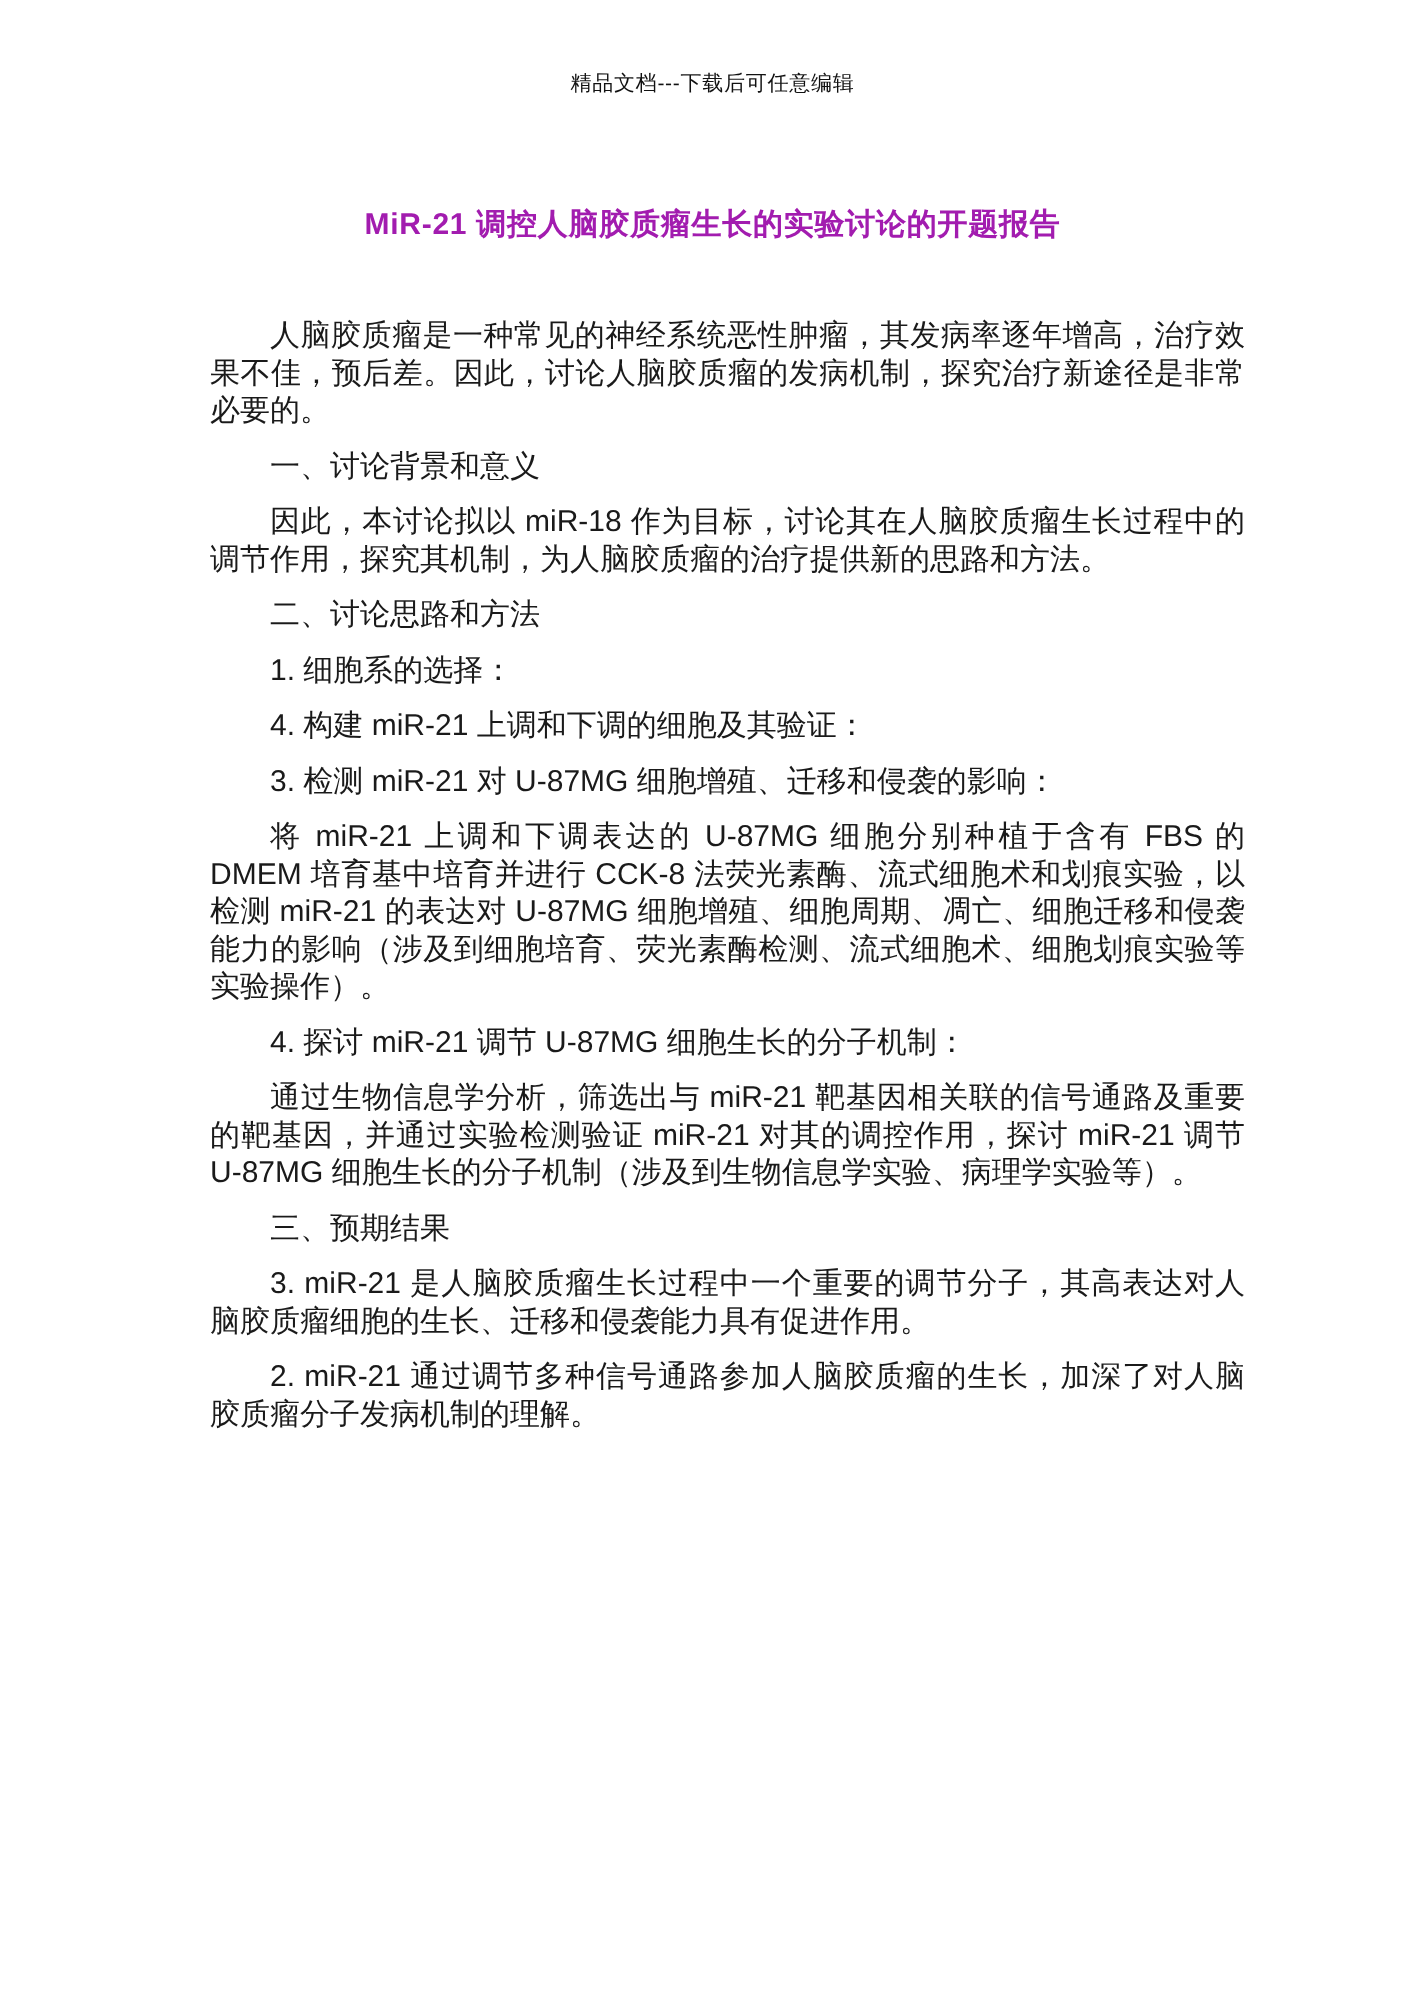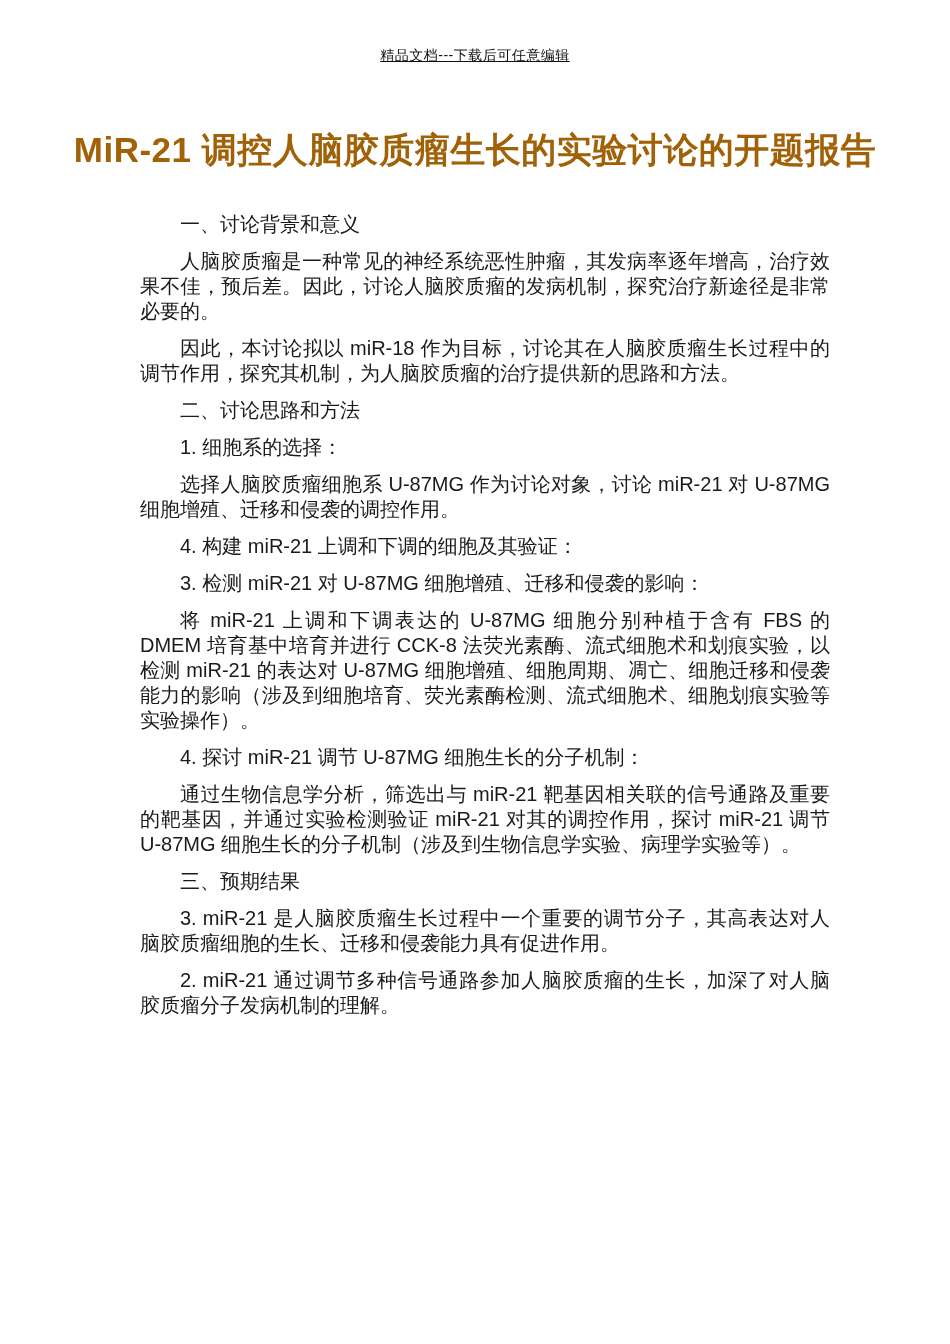--- a/index.html
+++ b/index.html
@@ -20,29 +20,28 @@
     background: #ffffff;
     box-sizing: border-box;
     padding-top: 46px;
   }
   .header-note {
     text-align: center;
     font-size: 14px;
     line-height: 18px;
     color: #111111;
     letter-spacing: 0.5px;
-    text-decoration: underline;
   }
   .doc-title {
     margin: 70px 60px 0 60px;
     text-align: center;
-    font-size: 35px;
+    font-size: 20px;
     line-height: 32px;
     font-weight: bold;
-    color: #a16207;
+    color: #a21caf;
     letter-spacing: 0.5px;
   }
   .doc-body {
     margin: 46px 120px 0 140px;
     width: 690px;
     font-size: 20px;
     line-height: 25px;
     text-align: justify;
     color: #1a1a1a;
   }
@@ -56,26 +55,25 @@
 </style>
 </head>
 <body>
 
 <div class="page">
   <div class="header-note">精品文档---下载后可任意编辑</div>
 
   <h1 class="doc-title">MiR-21 调控人脑胶质瘤生长的实验讨论的开题报告</h1>
 
   <div class="doc-body" id="doc-body">
+      <p class="block paragraph">人脑胶质瘤是一种常见的神经系统恶性肿瘤，其发病率逐年增高，治疗效果不佳，预后差。因此，讨论人脑胶质瘤的发病机制，探究治疗新途径是非常必要的。</p>
       <p class="block heading">一、讨论背景和意义</p>
-      <p class="block paragraph">人脑胶质瘤是一种常见的神经系统恶性肿瘤，其发病率逐年增高，治疗效果不佳，预后差。因此，讨论人脑胶质瘤的发病机制，探究治疗新途径是非常必要的。</p>
       <p class="block paragraph">因此，本讨论拟以 miR-18 作为目标，讨论其在人脑胶质瘤生长过程中的调节作用，探究其机制，为人脑胶质瘤的治疗提供新的思路和方法。</p>
       <p class="block heading">二、讨论思路和方法</p>
       <p class="block paragraph">1. 细胞系的选择：</p>
-      <p class="block paragraph">选择人脑胶质瘤细胞系 U-87MG 作为讨论对象，讨论 miR-21 对 U-87MG 细胞增殖、迁移和侵袭的调控作用。</p>
       <p class="block paragraph">4. 构建 miR-21 上调和下调的细胞及其验证：</p>
       <p class="block paragraph">3. 检测 miR-21 对 U-87MG 细胞增殖、迁移和侵袭的影响：</p>
       <p class="block paragraph">将 miR-21 上调和下调表达的 U-87MG 细胞分别种植于含有 FBS 的 DMEM 培育基中培育并进行 CCK-8 法荧光素酶、流式细胞术和划痕实验，以检测 miR-21 的表达对 U-87MG 细胞增殖、细胞周期、凋亡、细胞迁移和侵袭能力的影响（涉及到细胞培育、荧光素酶检测、流式细胞术、细胞划痕实验等实验操作）。</p>
       <p class="block paragraph">4. 探讨 miR-21 调节 U-87MG 细胞生长的分子机制：</p>
       <p class="block paragraph">通过生物信息学分析，筛选出与 miR-21 靶基因相关联的信号通路及重要的靶基因，并通过实验检测验证 miR-21 对其的调控作用，探讨 miR-21 调节 U-87MG 细胞生长的分子机制（涉及到生物信息学实验、病理学实验等）。</p>
       <p class="block heading">三、预期结果</p>
       <p class="block paragraph">3. miR-21 是人脑胶质瘤生长过程中一个重要的调节分子，其高表达对人脑胶质瘤细胞的生长、迁移和侵袭能力具有促进作用。</p>
       <p class="block paragraph">2. miR-21 通过调节多种信号通路参加人脑胶质瘤的生长，加深了对人脑胶质瘤分子发病机制的理解。</p>
     </div>
 </div>

